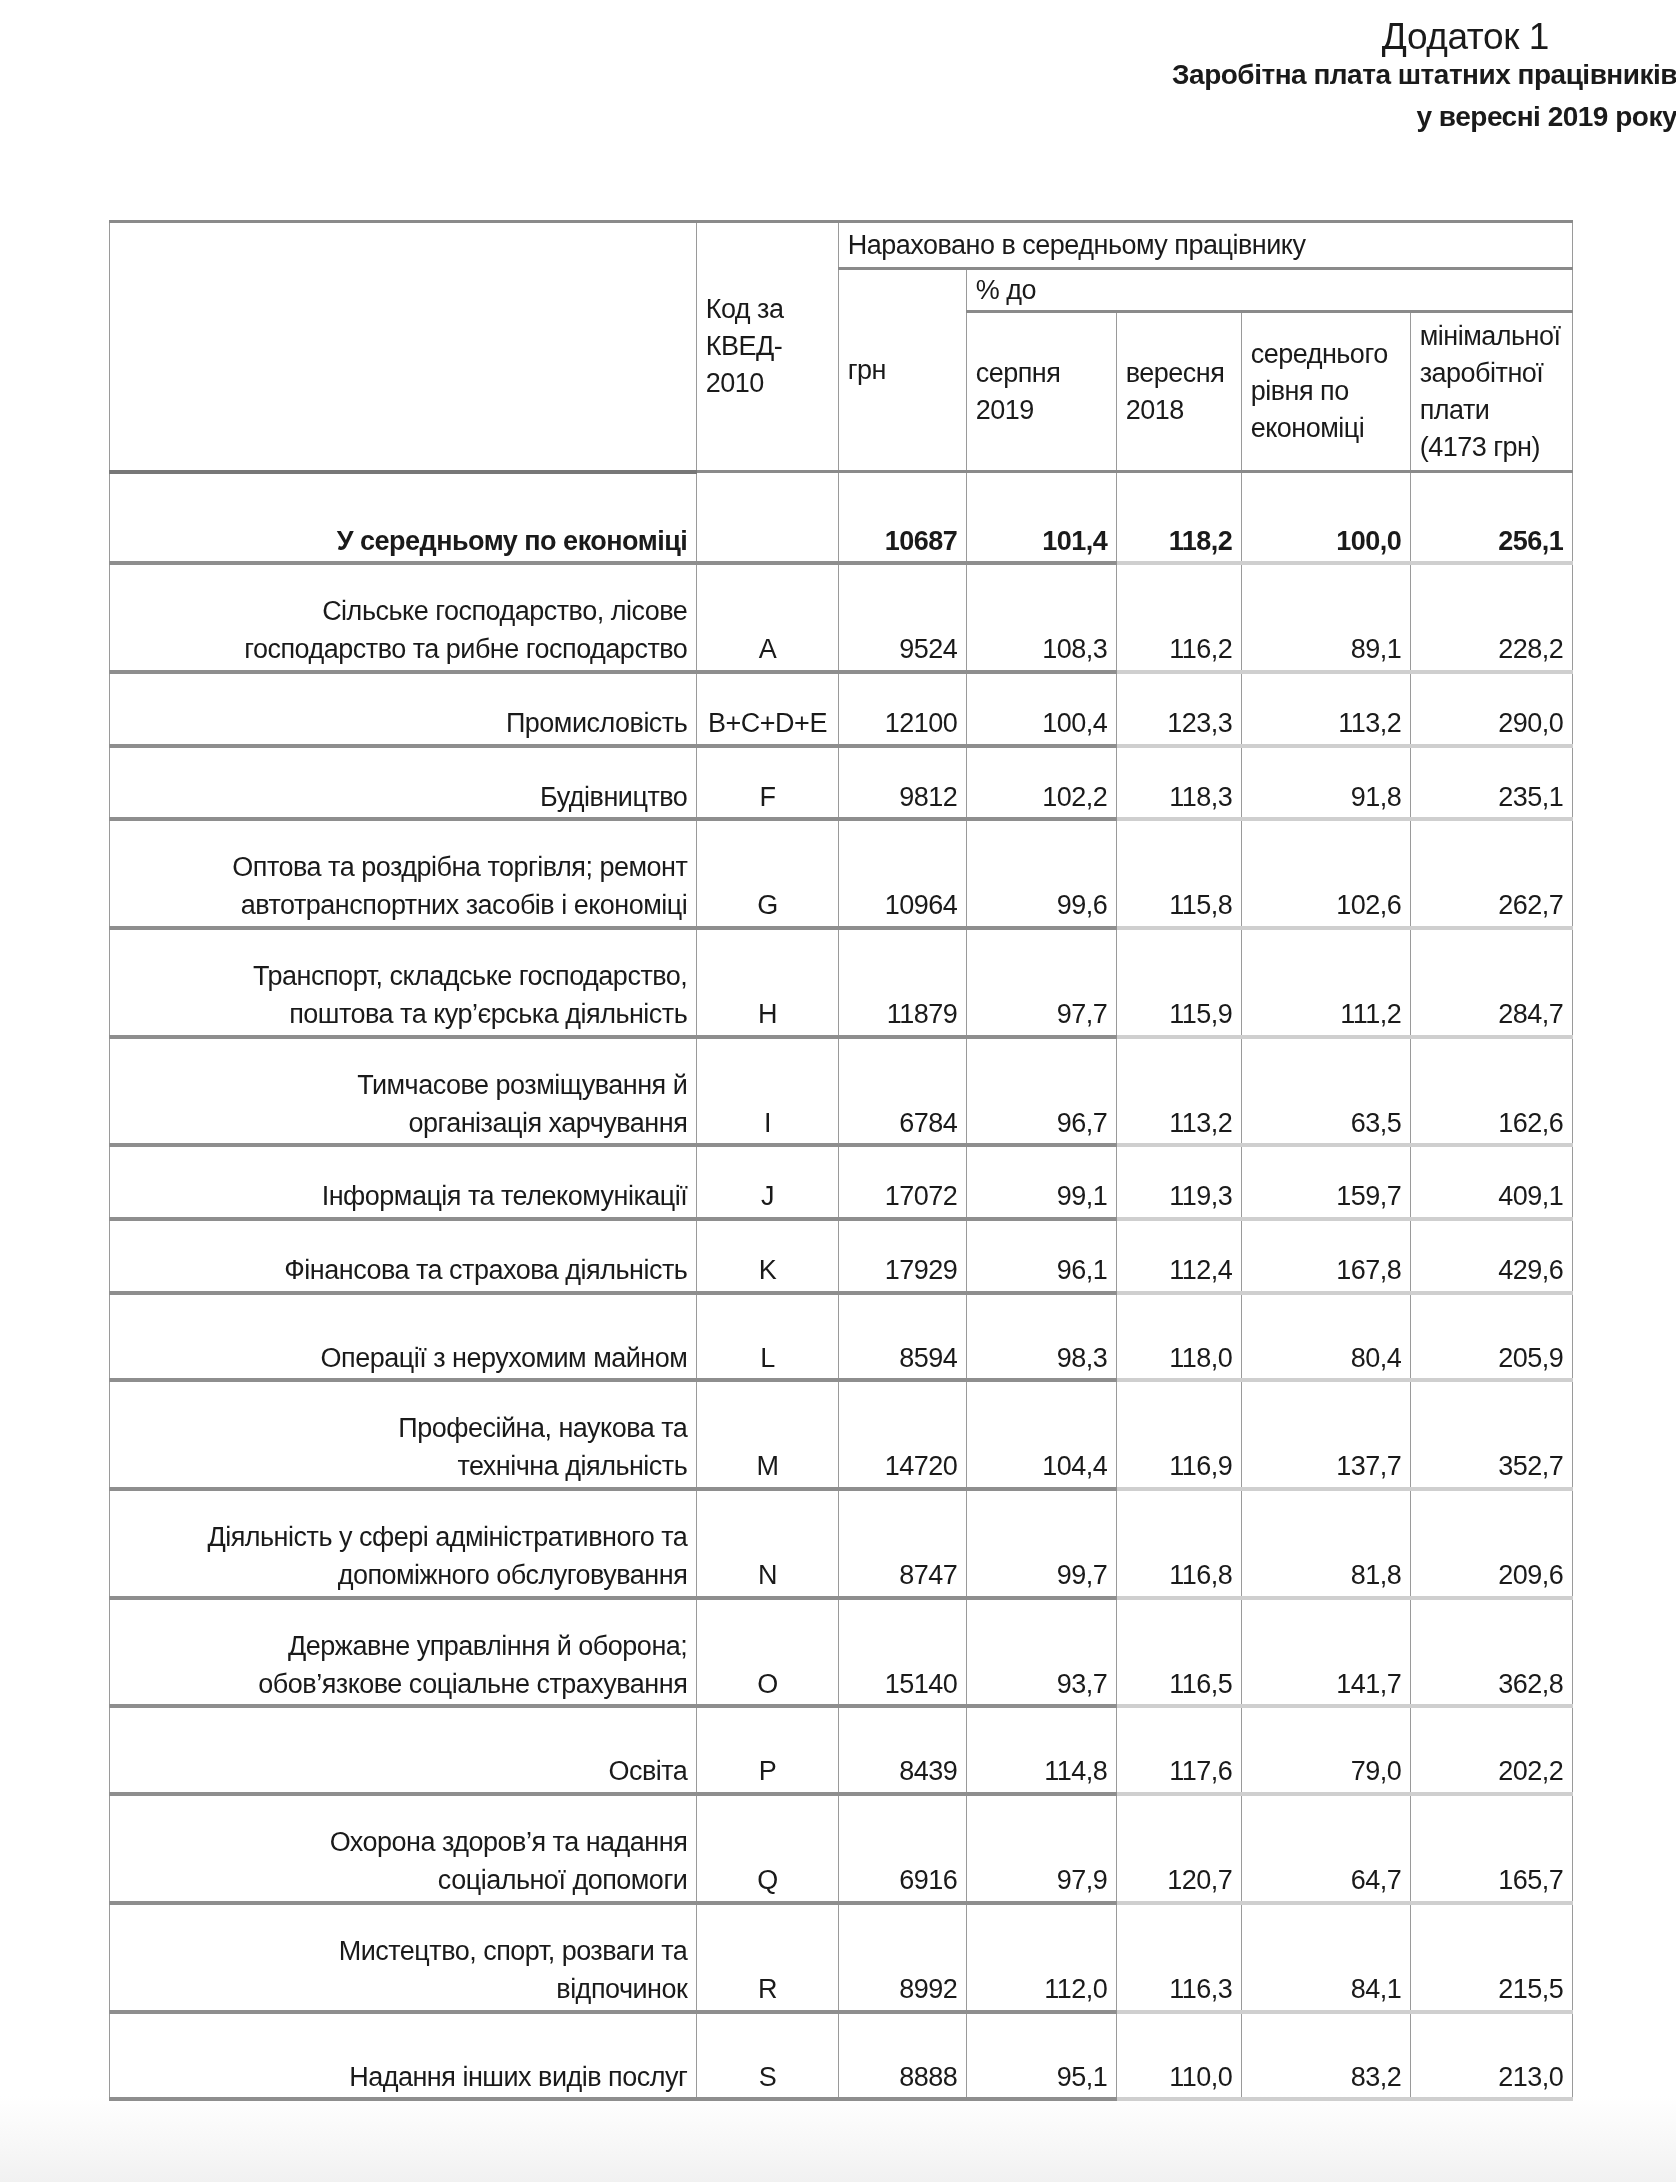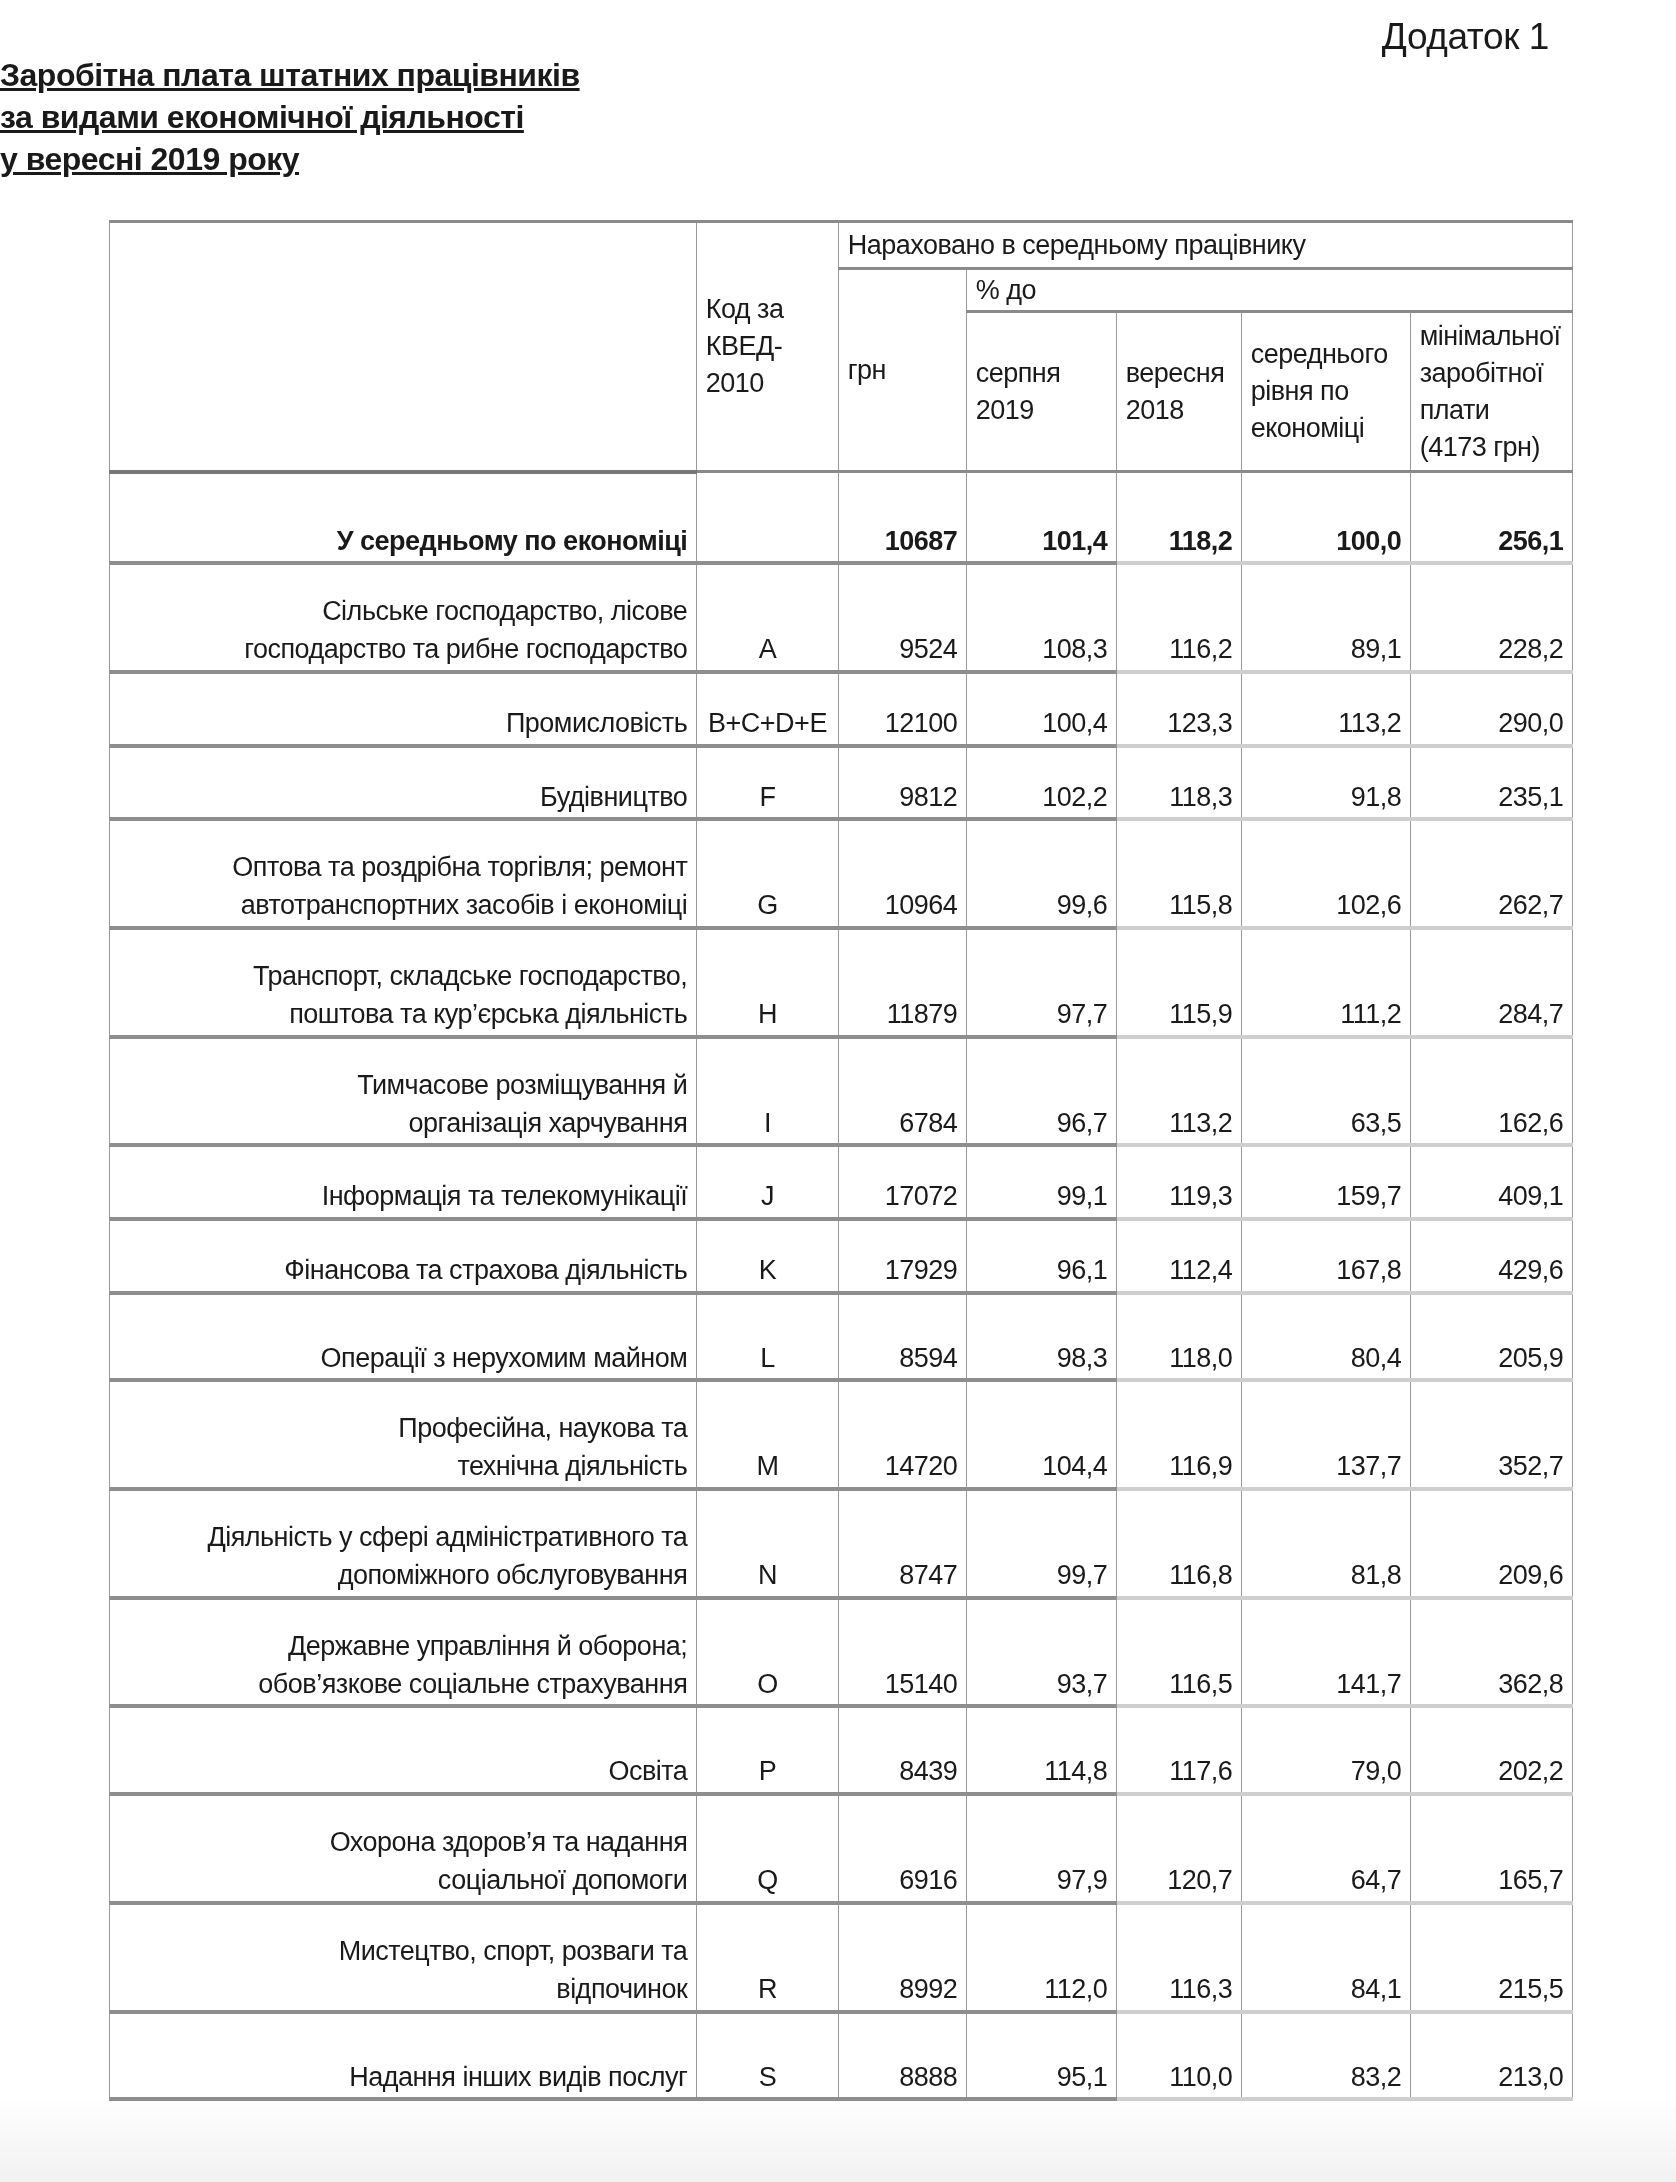--- a/index.html
+++ b/index.html
@@ -17,26 +17,25 @@
     top: 15.7px;
     right: 128px;
     font-size: 37px;
     letter-spacing: -0.4px;
   }
   .title {
     position: absolute;
     top: 54px;
     left: 0;
     width: 1677px;
-    text-align: left;
+    text-align: right;
     font-weight: bold;
-    font-size: 32px;
+    font-size: 28px;
     line-height: 42px;
     letter-spacing: -0.5px;
-    text-decoration: underline;
   }
   table.wages {
     position: absolute;
     top: 220px;
     left: 109px;
     width: 1463px;
     border-collapse: collapse;
     table-layout: fixed;
     font-size: 27px;
     letter-spacing: -0.5px;
@@ -83,21 +82,20 @@
   table.wages tbody tr.r1 td { height: 68px; }
   table.wages tbody tr.r1t td { height: 82px; }
 </style>
 </head>
 <body>
 
 <div class="appendix">Додаток 1</div>
 
 <div class="title">
   <div>Заробітна плата штатних працівників</div>
-  <div>за видами економічної діяльності</div>
   <div>у вересні 2019 року</div>
 </div>
 
 <table class="wages">
   <colgroup>
     <col class="c-name">
       <col class="c-code">
       <col class="c-uah">
       <col class="c-aug">
       <col class="c-sep">

